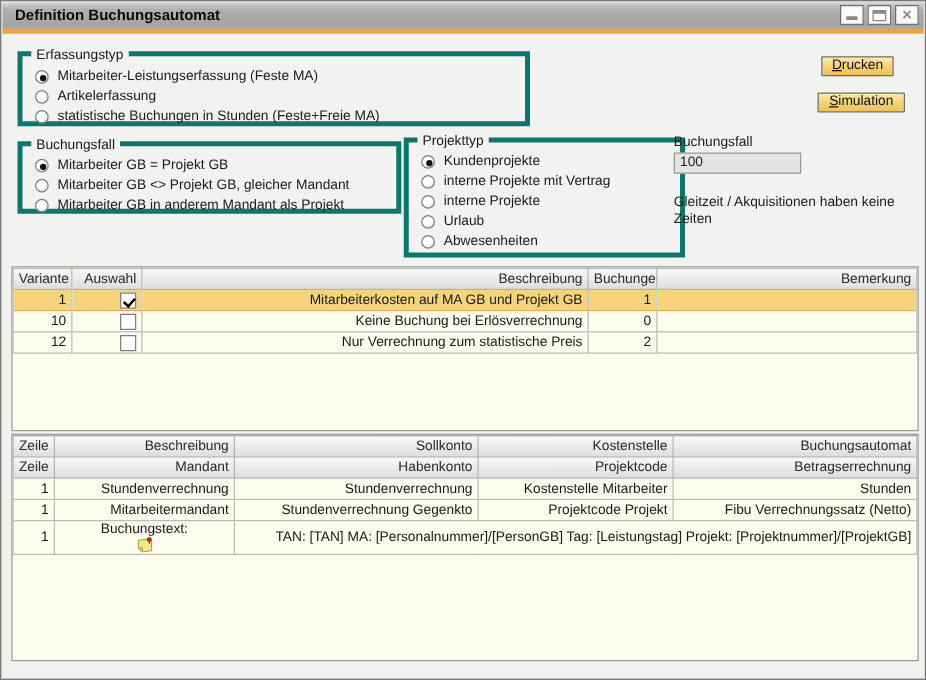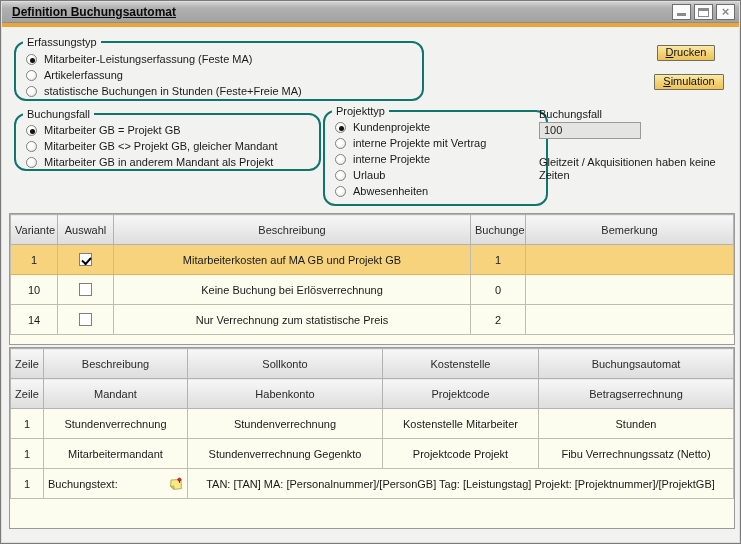--- a/index.html
+++ b/index.html
@@ -10,32 +10,32 @@
     box-shadow:inset 0 0 0 1px #dfdfdf;
     font-size:11px;color:#1a1a1a;overflow:hidden;
   }
   
   .titlebar{
     position:absolute;left:1px;top:1px;right:1px;height:21px;
     background:linear-gradient(#d2d2d2 0%,#b0b0b0 30%,#a2a2a2 100%);
     border-bottom:1px solid #8e8e8e;
     display:flex;align-items:center;padding:0 4px 0 10px;
   }
-  .titlebar .title{font-weight:bold;font-size:12px;color:#0a0a0a;flex:1;text-decoration:underline;}
+  .titlebar .title{font-weight:bold;font-size:12px;color:#0a0a0a;flex:1;}
   .winbtn{
     width:19px;height:16px;margin-left:3px;background:#fbfbfb;
     border:1px solid #6f6f6f;display:flex;align-items:center;justify-content:center;
     position:relative;
   }
   .winbtn .min-glyph{position:absolute;left:4px;right:4px;bottom:3px;height:3px;background:#8a8a8a;}
   .winbtn .max-glyph{width:11px;height:9px;border:1px solid #8a8a8a;border-top:3px solid #8a8a8a;background:#fff;}
   .winbtn .close-glyph{font-size:13px;font-weight:bold;color:#8a8a8a;line-height:1;margin-top:-1px;}
   .goldline{position:absolute;left:1px;right:1px;top:22px;height:4px;background:#EAA53C;}
   
-  .groupbox{position:absolute;border:2px solid #0f766e;border-radius:12px;}
+  .groupbox{position:absolute;border:4px solid #0f766e;border-radius:0;}
   .groupbox .legend{
     position:absolute;top:-7px;left:7px;background:#F2F2F1;padding:0 4px;color:#1a1a1a;
   }
   .opt{display:flex;align-items:center;height:16px;margin-left:10px;cursor:default;}
   .radio{
     width:11px;height:11px;border:1px solid #808080;border-radius:50%;
     background:radial-gradient(circle at 35% 35%,#ffffff 40%,#d8d8d8);
     margin-right:7px;position:relative;flex:0 0 auto;
   }
   .radio.checked::after{
@@ -54,39 +54,39 @@
   .fieldlabel{position:absolute;color:#1a1a1a;}
   .field{
     position:absolute;height:17px;background:#e4e4e2;border:1px solid #9a9a9a;
     font-size:11px;line-height:15px;padding-left:4px;color:#222;
   }
   .notetext{position:absolute;line-height:13px;color:#1a1a1a;}
   
   .gridbox{position:absolute;background:#FCFCEF;border:1px solid #9a9a9a;overflow:hidden;}
   table.grid{border-collapse:collapse;table-layout:fixed;width:100%;font-size:11px;}
   table.grid th,table.grid td{
-    border:1px solid #bdbdb4;padding:0 4px;height:30px;
-    overflow:hidden;white-space:nowrap;font-weight:normal;text-align:center;
+    border:1px solid #bdbdb4;padding:0 4px;height:17px;
+    overflow:hidden;white-space:nowrap;font-weight:normal;text-align:right;
   }
   table.grid th{
     background:linear-gradient(#f7f7f7,#dddddd);
     border-color:#b2b2b2;color:#2a2a2a;
   }
   table.grid tr.hl td{background:#F6D37C;border-top-color:#dfb257;border-bottom-color:#dfb257;}
   td.num,th.cnum{text-align:right;}
   th.cmid,td.cmid{text-align:center;}
   .cb{
     width:13px;height:13px;border:1px solid #7f7f7f;background:#fff;
     display:inline-block;position:relative;vertical-align:middle;
   }
   .cb.checked::after{
     content:"";position:absolute;left:2px;top:3px;width:7px;height:4px;
     border-left:2px solid #000;border-bottom:2px solid #000;transform:rotate(-48deg);
   }
-  .celflex{display:flex;align-items:center;justify-content:space-between;}
+  .celflex{display:flex;align-items:center;justify-content:space-between;flex-direction:column;}
   .noteicon{width:14px;height:14px;flex:0 0 auto;}
 </style>
 </head>
 <body>
 
 <div class="window">
 
   <div class="titlebar">
     <span class="title">Definition Buchungsautomat</span>
     <span class="winbtn">
@@ -198,21 +198,21 @@
         <td></td>
       </tr>
       <tr>
         <td class="num">10</td>
         <td class="cmid"><span class="cb"></span></td>
         <td>Keine Buchung bei Erlösverrechnung</td>
         <td class="num">0</td>
         <td></td>
       </tr>
       <tr>
-        <td class="num">14</td>
+        <td class="num">12</td>
         <td class="cmid"><span class="cb"></span></td>
         <td>Nur Verrechnung zum statistische Preis</td>
         <td class="num">2</td>
         <td></td>
       </tr>
     </tbody>
       </table>
   </div>
 
   <div class="gridbox" style="left:8px;top:346px;width:726px;height:182px;">

